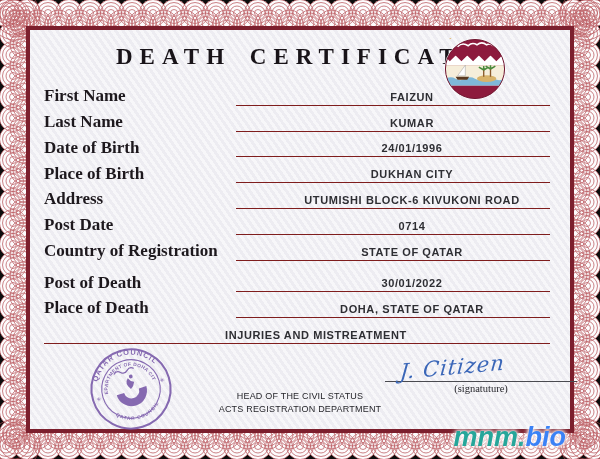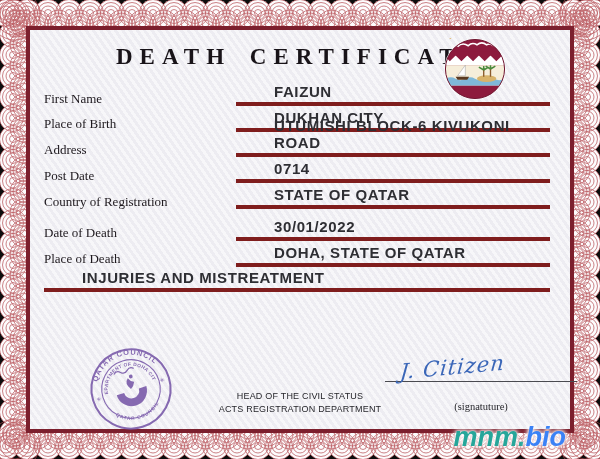--- a/index.html
+++ b/index.html
@@ -12,34 +12,34 @@
      background:
        repeating-linear-gradient(55deg, rgba(255,255,255,.35) 0 3px, rgba(222,221,230,.28) 3px 6px),
        #f3f2f6;}
   .content{position:absolute;inset:30px;}
   .title{position:absolute;top:14px;left:0;width:100%;text-align:center;
          font-size:23px;font-weight:700;letter-spacing:7px;word-spacing:6px;color:#181318;}
   .emblem{position:absolute;left:414px;top:8px;}
   .fields{position:absolute;left:14px;right:20px;top:50px;}
   .row{display:flex;align-items:flex-end;height:25.8px;}
   .row.gap{margin-top:6px;}
-  .row .label{width:192px;font-size:13px;font-weight:400;color:#1d181d;line-height:1.1;}
-  .row .line{flex:1;border-bottom:4px solid #7f1d1d;padding:0 0 2px 38px;
-             font-family:"Liberation Sans",sans-serif;font-size:15px;font-weight:700;
-             letter-spacing:.6px;color:#2e2e33;}
+  .row .label{width:192px;font-size:17px;font-weight:700;color:#1d181d;line-height:1.1;}
+  .row .line{flex:1;border-bottom:1px solid #7f1d1d;padding:0 0 2px 38px;
+             font-family:"Liberation Sans",sans-serif;font-size:11px;font-weight:700;
+             letter-spacing:.6px;color:#2e2e33;text-align:center;}
   .stamp{position:absolute;left:58px;top:316px;transform:rotate(-17deg);opacity:.88;}
   .dept{position:absolute;left:163px;top:360px;width:214px;text-align:center;
         font-family:"Liberation Sans",sans-serif;font-size:9px;font-weight:400;
         color:#26262b;line-height:1.4;letter-spacing:.2px;}
   .sig{position:absolute;left:355px;top:330px;width:192px;}
   .sig-name{display:block;font-family:"DejaVu Serif",serif;font-style:italic;
             font-size:21px;color:#3a66b8;letter-spacing:1px;margin-left:14px;
             transform:rotate(-5deg) skewX(-10deg);transform-origin:left bottom;}
   .sig-rule{border-top:1.5px solid #4a4a50;margin-top:-3px;}
-  .sig-caption{text-align:center;font-size:10.5px;color:#26262b;margin-top:19px;}
+  .sig-caption{text-align:center;font-size:10.5px;color:#26262b;margin-top:1px;}
   .watermark{position:absolute;right:34px;bottom:6px;
              font-family:"Liberation Sans",sans-serif;font-style:italic;font-weight:800;
              font-size:27px;letter-spacing:0;
              text-shadow:0 0 3px #fff,0 0 5px #fff,0 0 7px rgba(255,255,255,.8);}
   .wm1{color:#26a69a;}
   .wm2{color:#3b82f6;}
   .stamp text, .emblem text{font-family:"Liberation Sans",sans-serif;}
 </style>
 </head>
 <body>
@@ -991,37 +991,45 @@
       <text font-size="6.2" font-style="italic" fill="#d9a93e" text-anchor="middle">State of Qatar</text>
       <circle cx="32" cy="32" r="30.5" fill="none" stroke="#6d1530" stroke-width="1"></circle>
     </svg>
 
     <div class="fields">
       <div class="row">
         <span class="label">First Name</span>
         <span class="line">FAIZUN</span>
       </div>
       <div class="row">
+        <span class="label">Last Name</span>
+        <span class="line">KUMAR</span>
+      </div>
+      <div class="row">
+        <span class="label">Date of Birth</span>
+        <span class="line">24/01/1996</span>
+      </div>
+      <div class="row">
         <span class="label">Place of Birth</span>
         <span class="line">DUKHAN CITY</span>
       </div>
       <div class="row">
         <span class="label">Address</span>
         <span class="line">UTUMISHI BLOCK-6 KIVUKONI ROAD</span>
       </div>
       <div class="row">
         <span class="label">Post Date</span>
         <span class="line">0714</span>
       </div>
       <div class="row">
         <span class="label">Country of Registration</span>
         <span class="line">STATE OF QATAR</span>
       </div>
       <div class="row gap">
-        <span class="label">Date of Death</span>
+        <span class="label">Post of Death</span>
         <span class="line">30/01/2022</span>
       </div>
       <div class="row">
         <span class="label">Place of Death</span>
         <span class="line">DOHA, STATE OF QATAR</span>
       </div>
       <div class="row">
         <span class="line">INJURIES AND MISTREATMENT</span>
       </div>
     </div>

